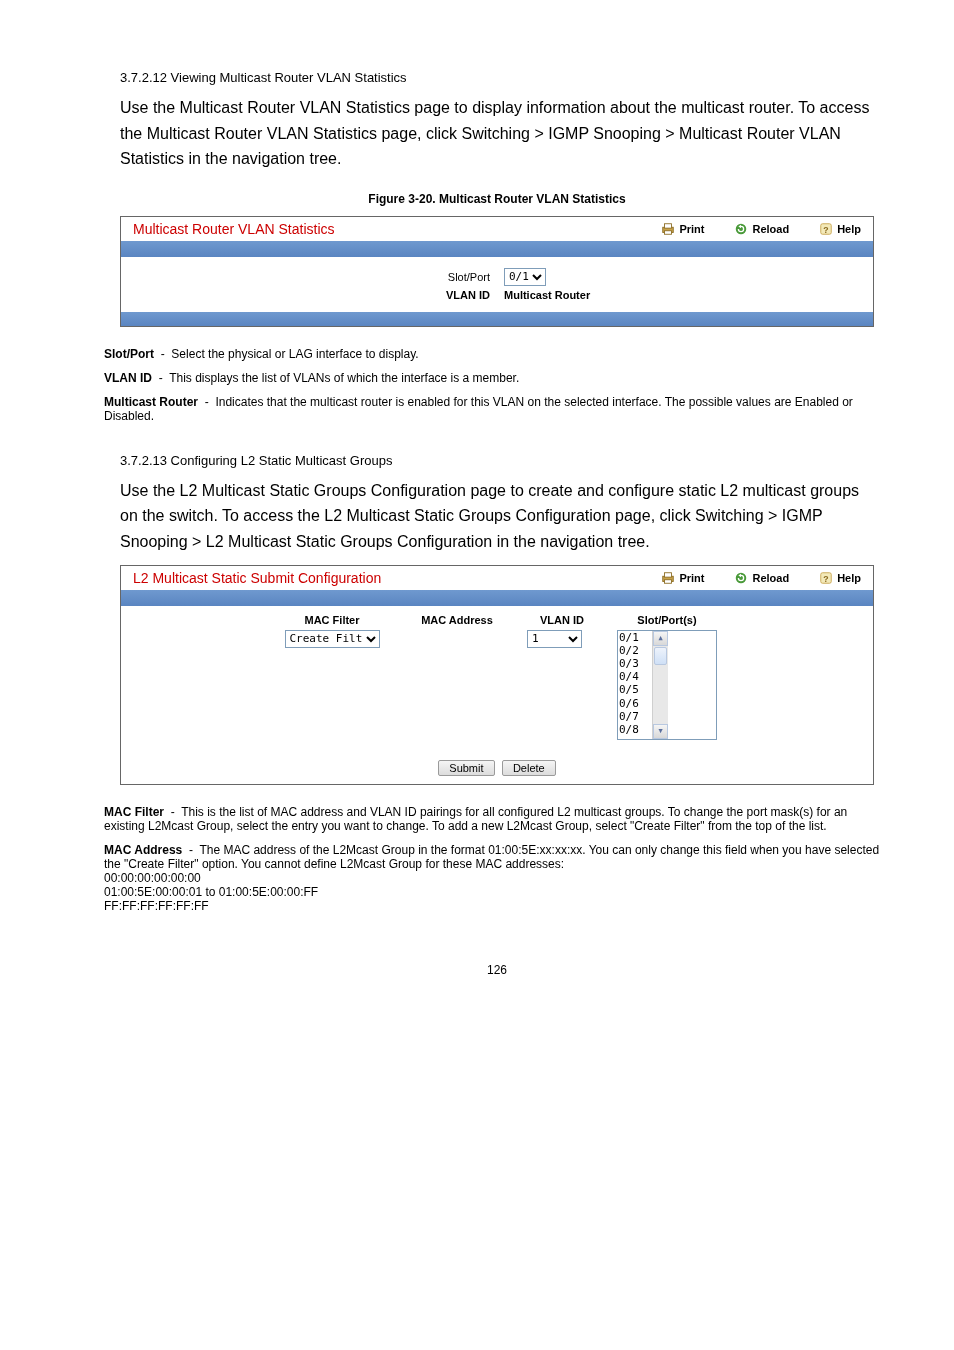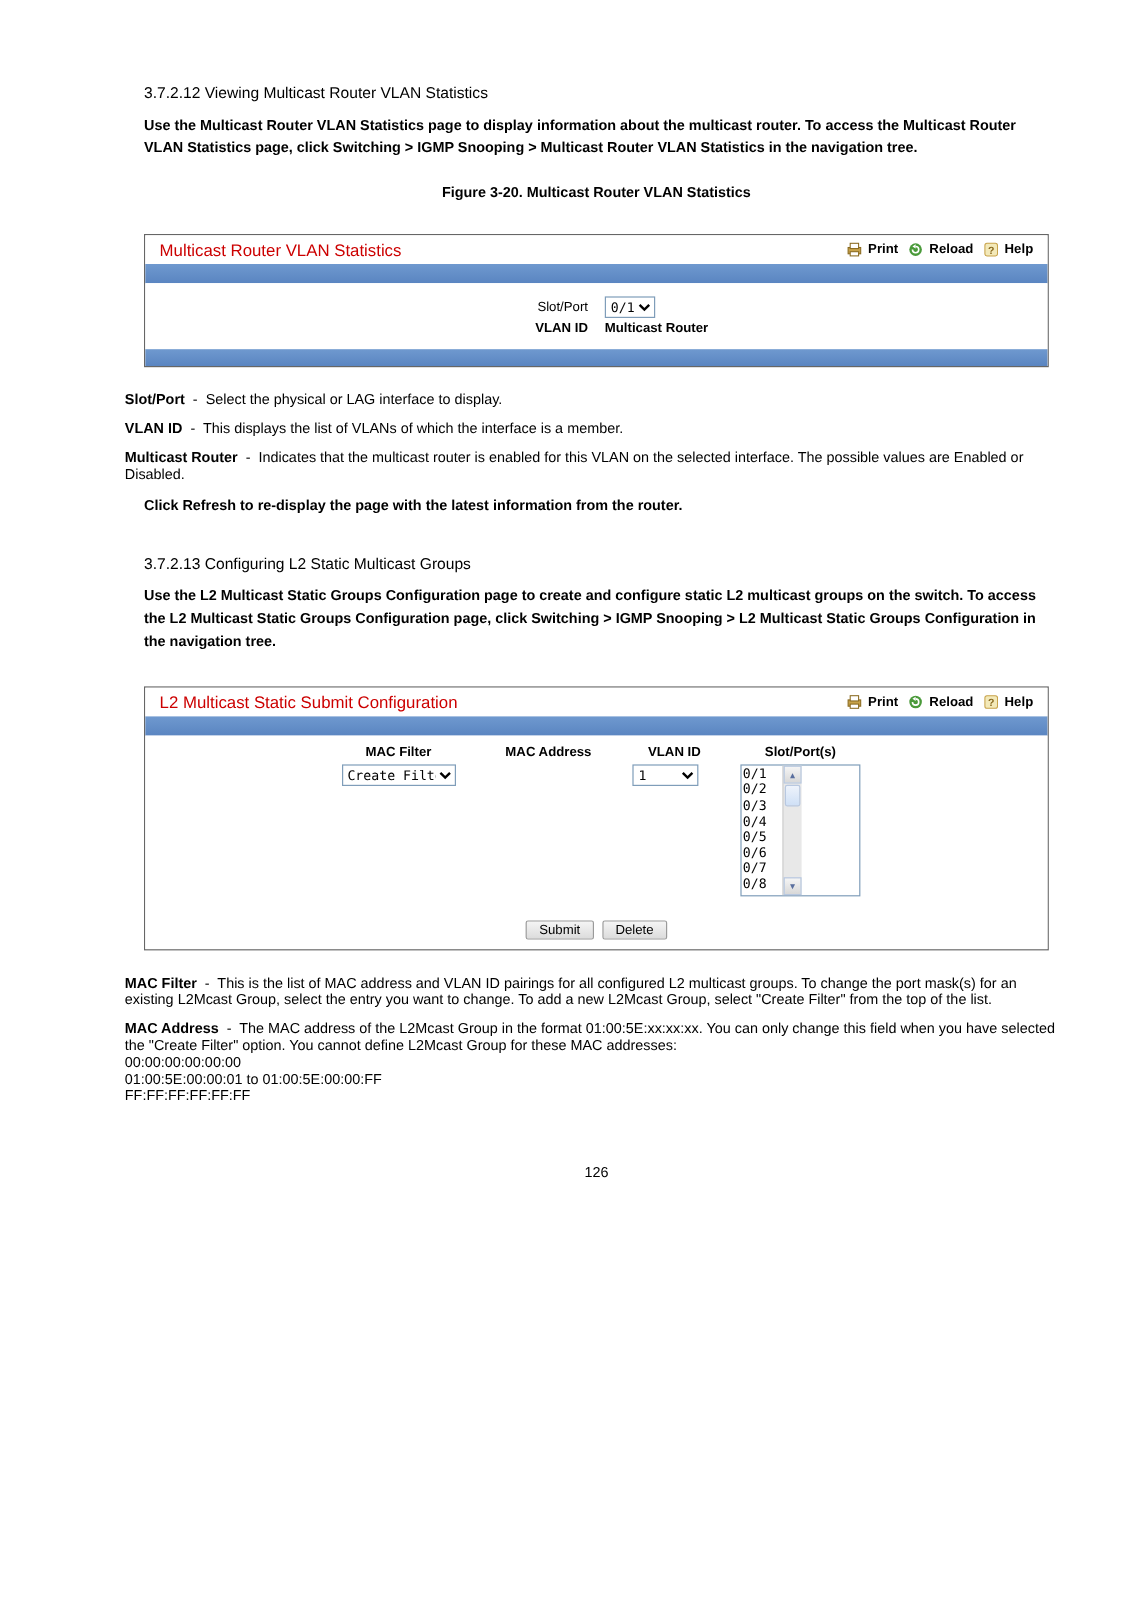--- a/index.html
+++ b/index.html
@@ -14,53 +14,52 @@
   }
   .page {
     padding: 40px 50px 40px 90px;
   }
   .section-heading {
     font-size: 13px;
     font-weight: normal;
     margin: 30px 0 10px 30px;
   }
   .body-text {
-    font-size: 12px;
+    font-size: 16px;
     line-height: 1.6;
     margin: 10px 30px;
-    font-weight: bold;
   }
   .figure-caption {
     font-size: 12px;
     font-weight: bold;
     text-align: center;
     margin: 20px 0 10px 0;
   }
   .panel-wrap {
     border: 1px solid #666;
-    margin: 28px 30px 20px 30px;
+    margin: 10px 30px 20px 30px;
     overflow: hidden;
   }
   .panel-header {
     display: flex;
     justify-content: space-between;
     align-items: center;
     padding: 4px 12px;
     background: #fff;
     border-bottom: 0px solid #ccc;
   }
   .panel-title {
     color: #cc0000;
     font-size: 14px;
     font-weight: normal;
     font-family: Tahoma, Arial, sans-serif;
   }
   .panel-actions {
     display: flex;
-    gap: 8px;
+    gap: 30px;
     align-items: center;
   }
   .action-link {
     display: inline-flex;
     align-items: center;
     gap: 4px;
     font-size: 11px;
     font-weight: bold;
     color: #000;
     cursor: pointer;
@@ -263,21 +262,20 @@
   <div class="field-block">
     <span class="field-name">VLAN ID</span>
     <span class="field-desc">&nbsp;-&nbsp;</span>
     <span class="field-desc">This displays the list of VLANs of which the interface is a member.</span>
   </div>
   <div class="field-block">
     <span class="field-name">Multicast Router</span>
     <span class="field-desc">&nbsp;-&nbsp;</span>
     <span class="field-desc">Indicates that the multicast router is enabled for this VLAN on the selected interface. The possible values are Enabled or Disabled.</span>
   </div>
-  <div class="body-text">Click Refresh to re-display the page with the latest information from the router.</div>
 
   <div class="section-heading">3.7.2.13 Configuring L2 Static Multicast Groups</div>
   <div class="body-text">Use the L2 Multicast Static Groups Configuration page to create and configure static L2 multicast groups on the switch. To access the L2 Multicast Static Groups Configuration page, click Switching &gt; IGMP Snooping &gt; L2 Multicast Static Groups Configuration in the navigation tree.</div>
 
 
   <div class="panel-wrap">
     <div class="panel-header">
       <span class="panel-title">L2 Multicast Static Submit Configuration</span>
       <span class="panel-actions">
         <span class="action-link">

